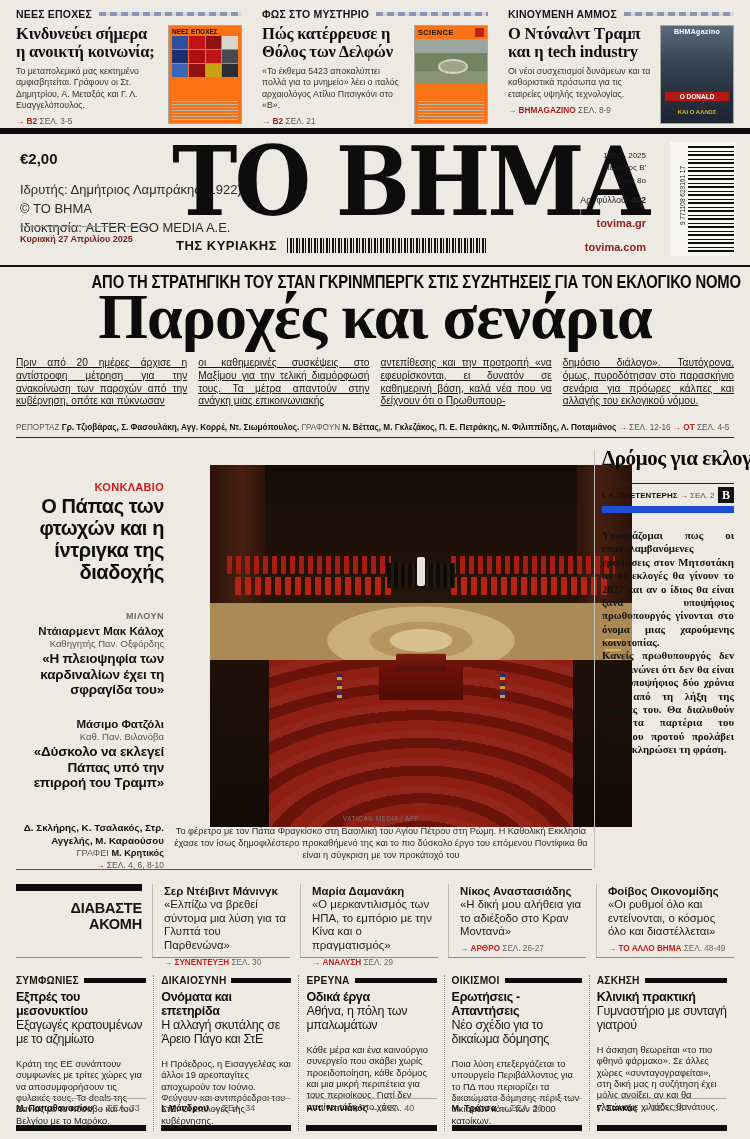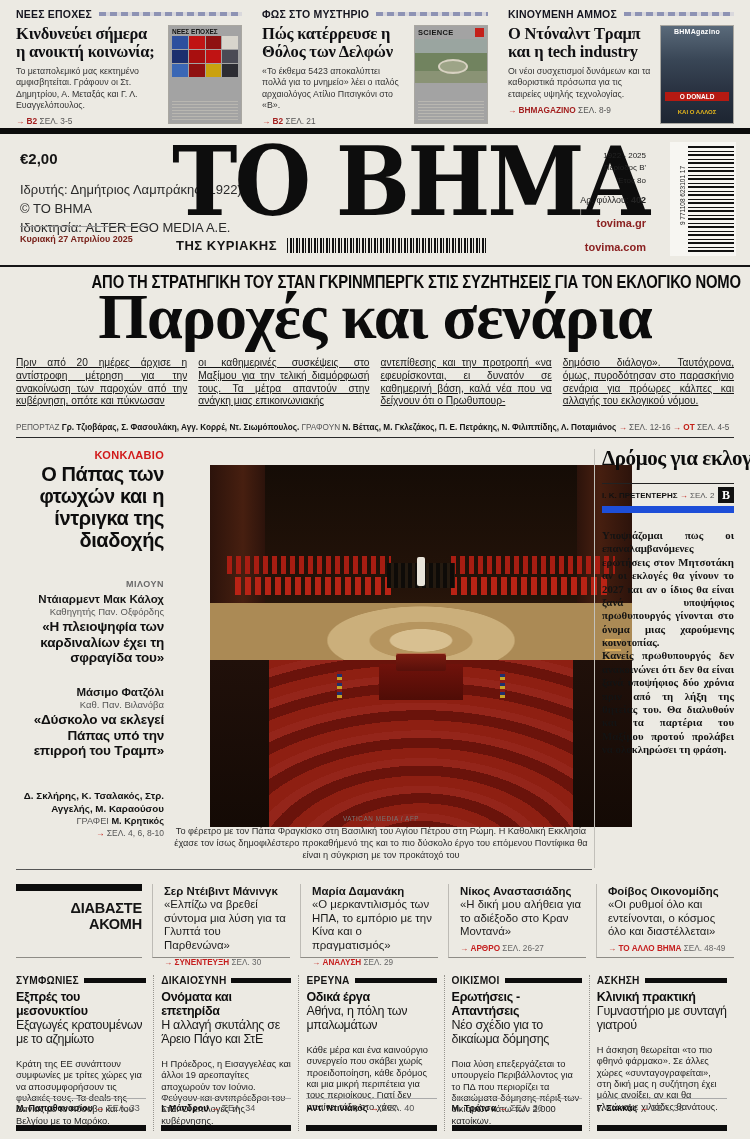--- a/index.html
+++ b/index.html
@@ -13,21 +13,21 @@
   .t-dash{flex:1;height:4px;margin-left:7px;background:repeating-linear-gradient(90deg,#8e93b4 0 7px,#d9d8dc 7px 11px);}
   .t-row{display:flex;margin-top:5px;}
   .t-text{flex:1;padding-right:8px;}
   .t-title{font-family:"Liberation Serif","DejaVu Serif",serif;font-weight:700;font-size:16.5px;
            line-height:1.07;letter-spacing:-.2px;color:#0f0f12;margin:0;}
   .t-body{font-size:8.8px;line-height:1.27;color:#333;margin:6px 0 0 0;}
   .t-ref{font-size:8.3px;margin-top:5px;color:#666;}
   .arr{color:#c22017;font-weight:800;}
   .rp{color:#a31f1f;font-weight:800;}
   .rs{color:#555;}
-  .thumb{width:72px;min-width:72px;height:97px;border:1px solid #a9a7a1;background:#a3a3a3;
+  .thumb{width:72px;min-width:72px;height:97px;border:1px solid #a9a7a1;background:#f97316;
          position:relative;overflow:hidden;font-size:6px;}
   .th1-head{font-weight:800;font-size:6.5px;padding:2px 3px 1px 3px;color:#111;}
   .th1-grid{display:grid;grid-template-columns:repeat(4,1fr);grid-auto-rows:13px;gap:1px;margin:0 3px;}
   .th1-grid div{background:#888;}
   .th1-grid div:nth-child(1){background:#2d4f9e}.th1-grid div:nth-child(2){background:#c01313}
   .th1-grid div:nth-child(3){background:#8f1111}.th1-grid div:nth-child(4){background:#d8d5cc}
   .th1-grid div:nth-child(5){background:#1b2f6e}.th1-grid div:nth-child(6){background:#a80f0f}
   .th1-grid div:nth-child(7){background:#c01313}.th1-grid div:nth-child(8){background:#4a4a55}
   .th1-grid div:nth-child(9){background:#3a67b5}.th1-grid div:nth-child(10){background:#8f1111}
   .th1-grid div:nth-child(11){background:#caa10e}.th1-grid div:nth-child(12){background:#2c2c33}
@@ -73,21 +73,21 @@
             font-family:"Liberation Serif","DejaVu Serif",serif;font-weight:700;font-size:64px;
             letter-spacing:-1px;line-height:.95;color:#0c0c0c;}
   .lead-cols{position:absolute;top:357px;left:16px;width:718px;display:flex;gap:11px;text-decoration:underline;}
   .lead-cols p{flex:1;margin:0;font-size:10.2px;line-height:1.25;text-align:justify;color:#191919;}
   .lead-byline{position:absolute;top:423px;left:16px;width:718px;font-size:8.2px;color:#555;
                padding-bottom:5px;border-bottom:1px solid #2a2a2a;white-space:nowrap;overflow:hidden;}
   .bl-b{color:#111;font-weight:800;}
   .ot{color:#c22017;font-weight:800;}
   
   .conclave{position:absolute;top:449px;left:16px;width:148px;text-align:right;}
-  .c-label{color:#d11a1a;font-weight:800;font-size:11px;letter-spacing:.3px;}
+  .c-label{color:#d11a1a;font-weight:800;font-size:11px;letter-spacing:.3px;margin-top:32px;}
   .c-title{font-weight:800;font-size:20px;line-height:1.1;letter-spacing:-.4px;margin:2px 0 0 0;color:#0e0e0e;}
   .c-miloun{margin-top:28px;font-size:9px;color:#6a6a6a;font-weight:700;letter-spacing:.5px;}
   .c-name{font-weight:800;font-size:11.5px;margin-top:4px;}
   .c-role{font-size:9.5px;color:#555;margin-top:1px;}
   .c-quote{font-weight:800;font-size:13.5px;line-height:1.16;margin-top:2px;letter-spacing:-.2px;color:#101010;}
   .c-sp2{margin-top:20px;}
   .c-reporters{margin-top:30px;font-weight:800;font-size:9.8px;line-height:1.35;color:#111;}
   .c-grafei{font-size:9.2px;color:#555;margin-top:1px;}
   .c-grafei b{color:#111;font-weight:800;}
   .c-ref{font-size:8.5px;color:#555;margin-top:2px;}

